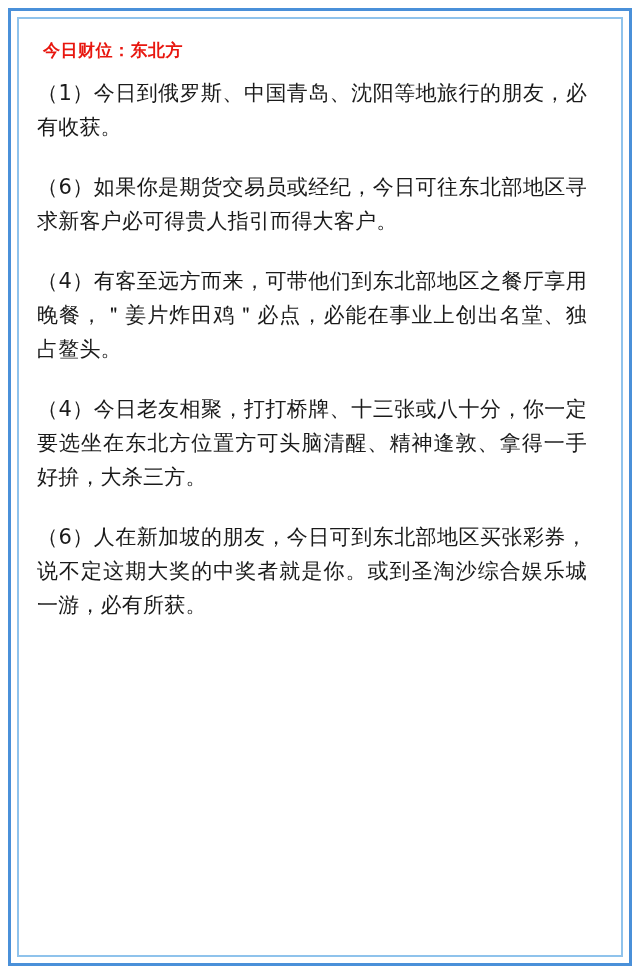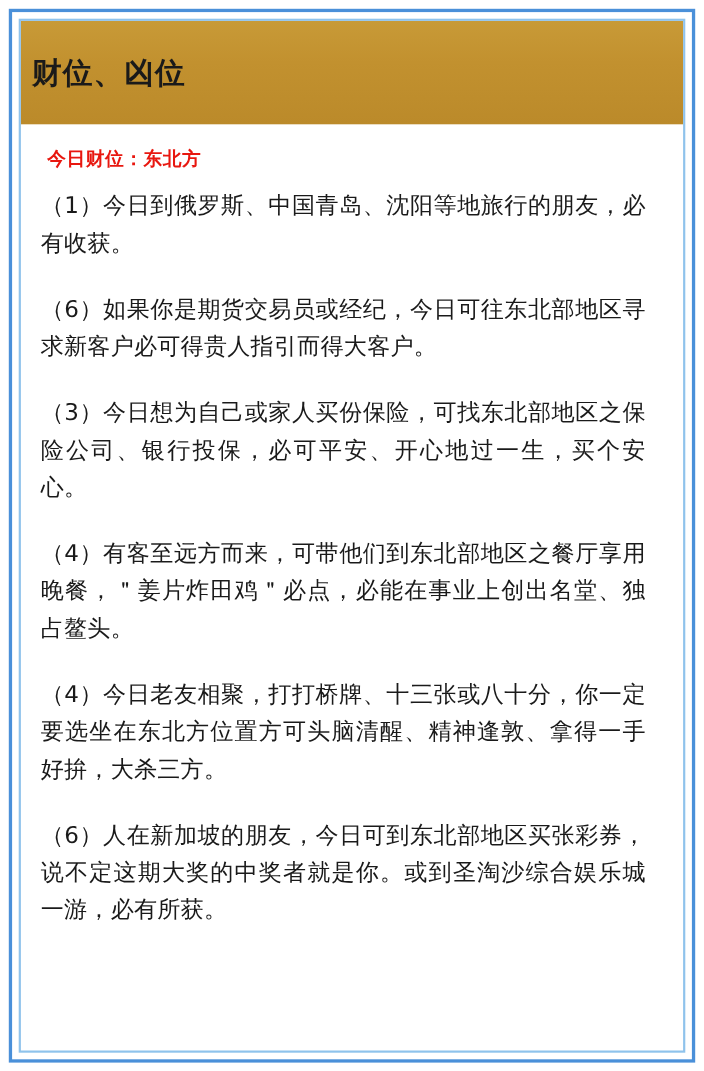--- a/index.html
+++ b/index.html
@@ -80,30 +80,26 @@
     margin-bottom: 0;
   }
 </style>
 </head>
 <body>
 
 <div class="page">
   <div class="outer-frame">
     <div class="inner-frame">
 
-      <div class="title-bar">
-        <span class="title-text">财位、凶位</span>
-      </div>
 
       <div class="content">
         <div class="lucky-line">今日财位：东北方</div>
 
         <p class="para">（1）今日到俄罗斯、中国青岛、沈阳等地旅行的朋友，必有收获。</p>
         <p class="para">（6）如果你是期货交易员或经纪，今日可往东北部地区寻求新客户必可得贵人指引而得大客户。</p>
-        <p class="para">（3）今日想为自己或家人买份保险，可找东北部地区之保险公司、银行投保，必可平安、开心地过一生，买个安心。</p>
         <p class="para">（4）有客至远方而来，可带他们到东北部地区之餐厅享用晚餐，＂姜片炸田鸡＂必点，必能在事业上创出名堂、独占鳌头。</p>
         <p class="para">（4）今日老友相聚，打打桥牌、十三张或八十分，你一定要选坐在东北方位置方可头脑清醒、精神逢敦、拿得一手好拚，大杀三方。</p>
         <p class="para">（6）人在新加坡的朋友，今日可到东北部地区买张彩券，说不定这期大奖的中奖者就是你。或到圣淘沙综合娱乐城一游，必有所获。</p>
       </div>
 
     </div>
   </div>
 </div>
 
 </body></html>

